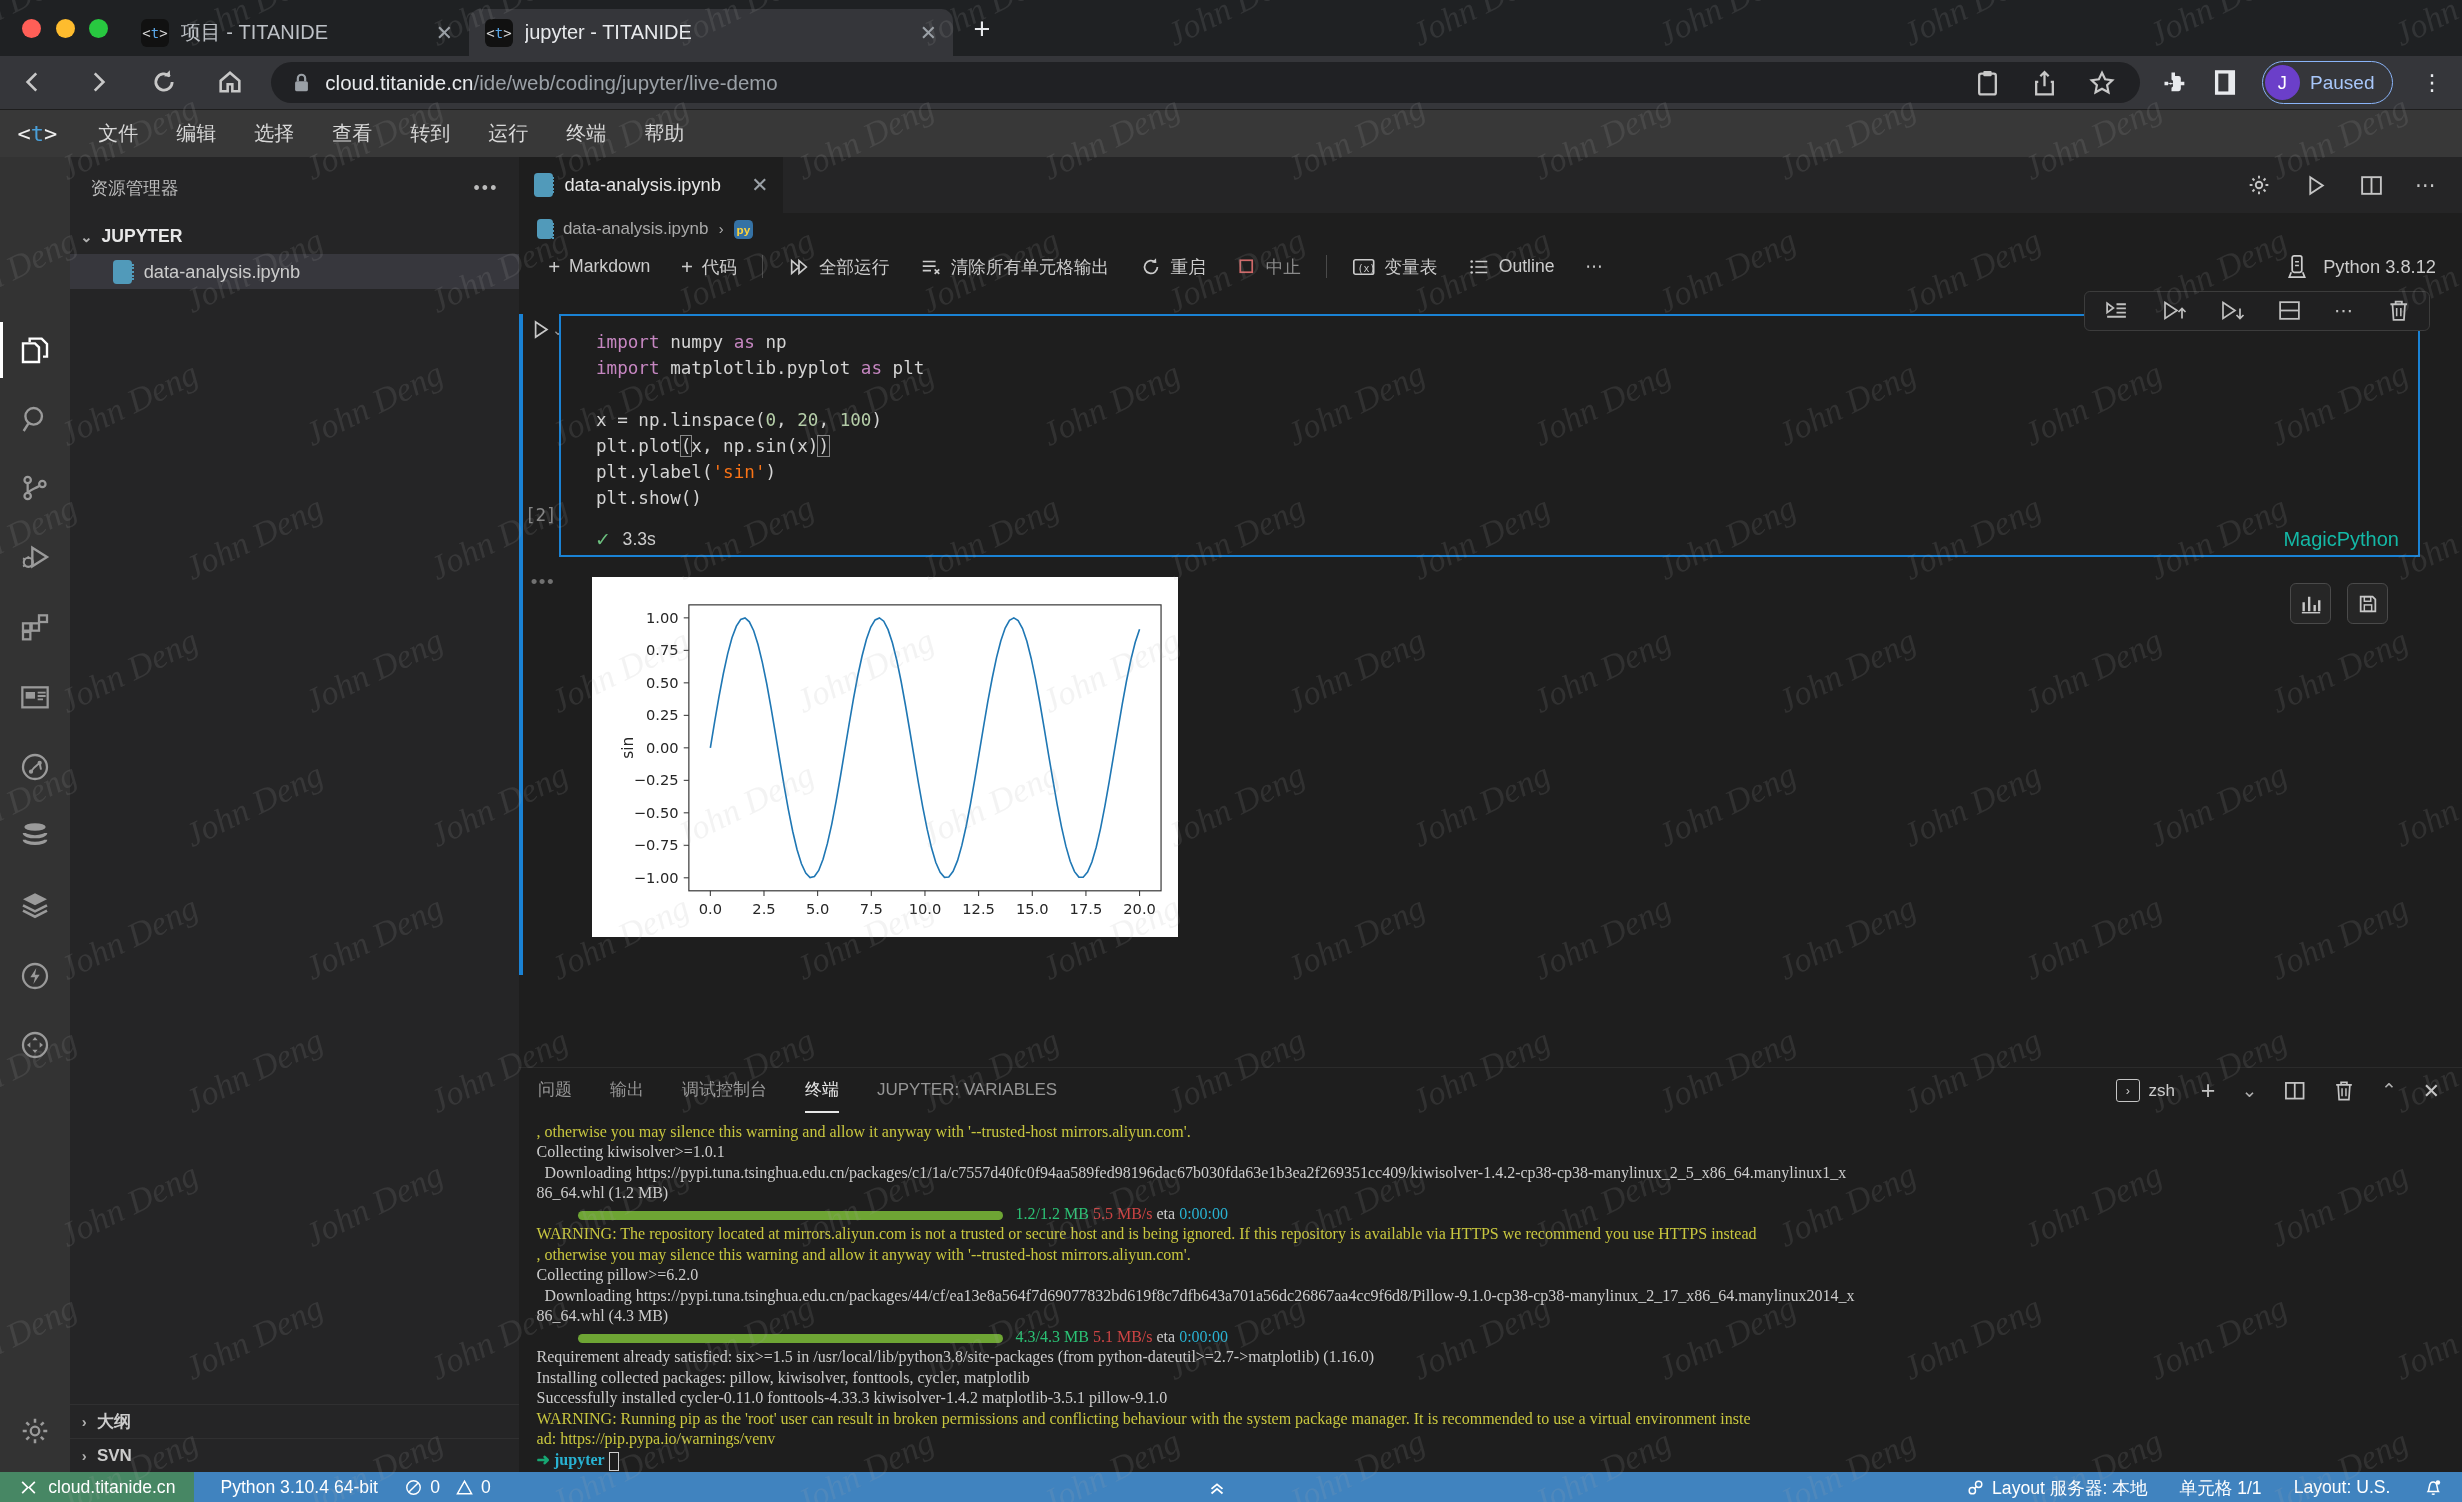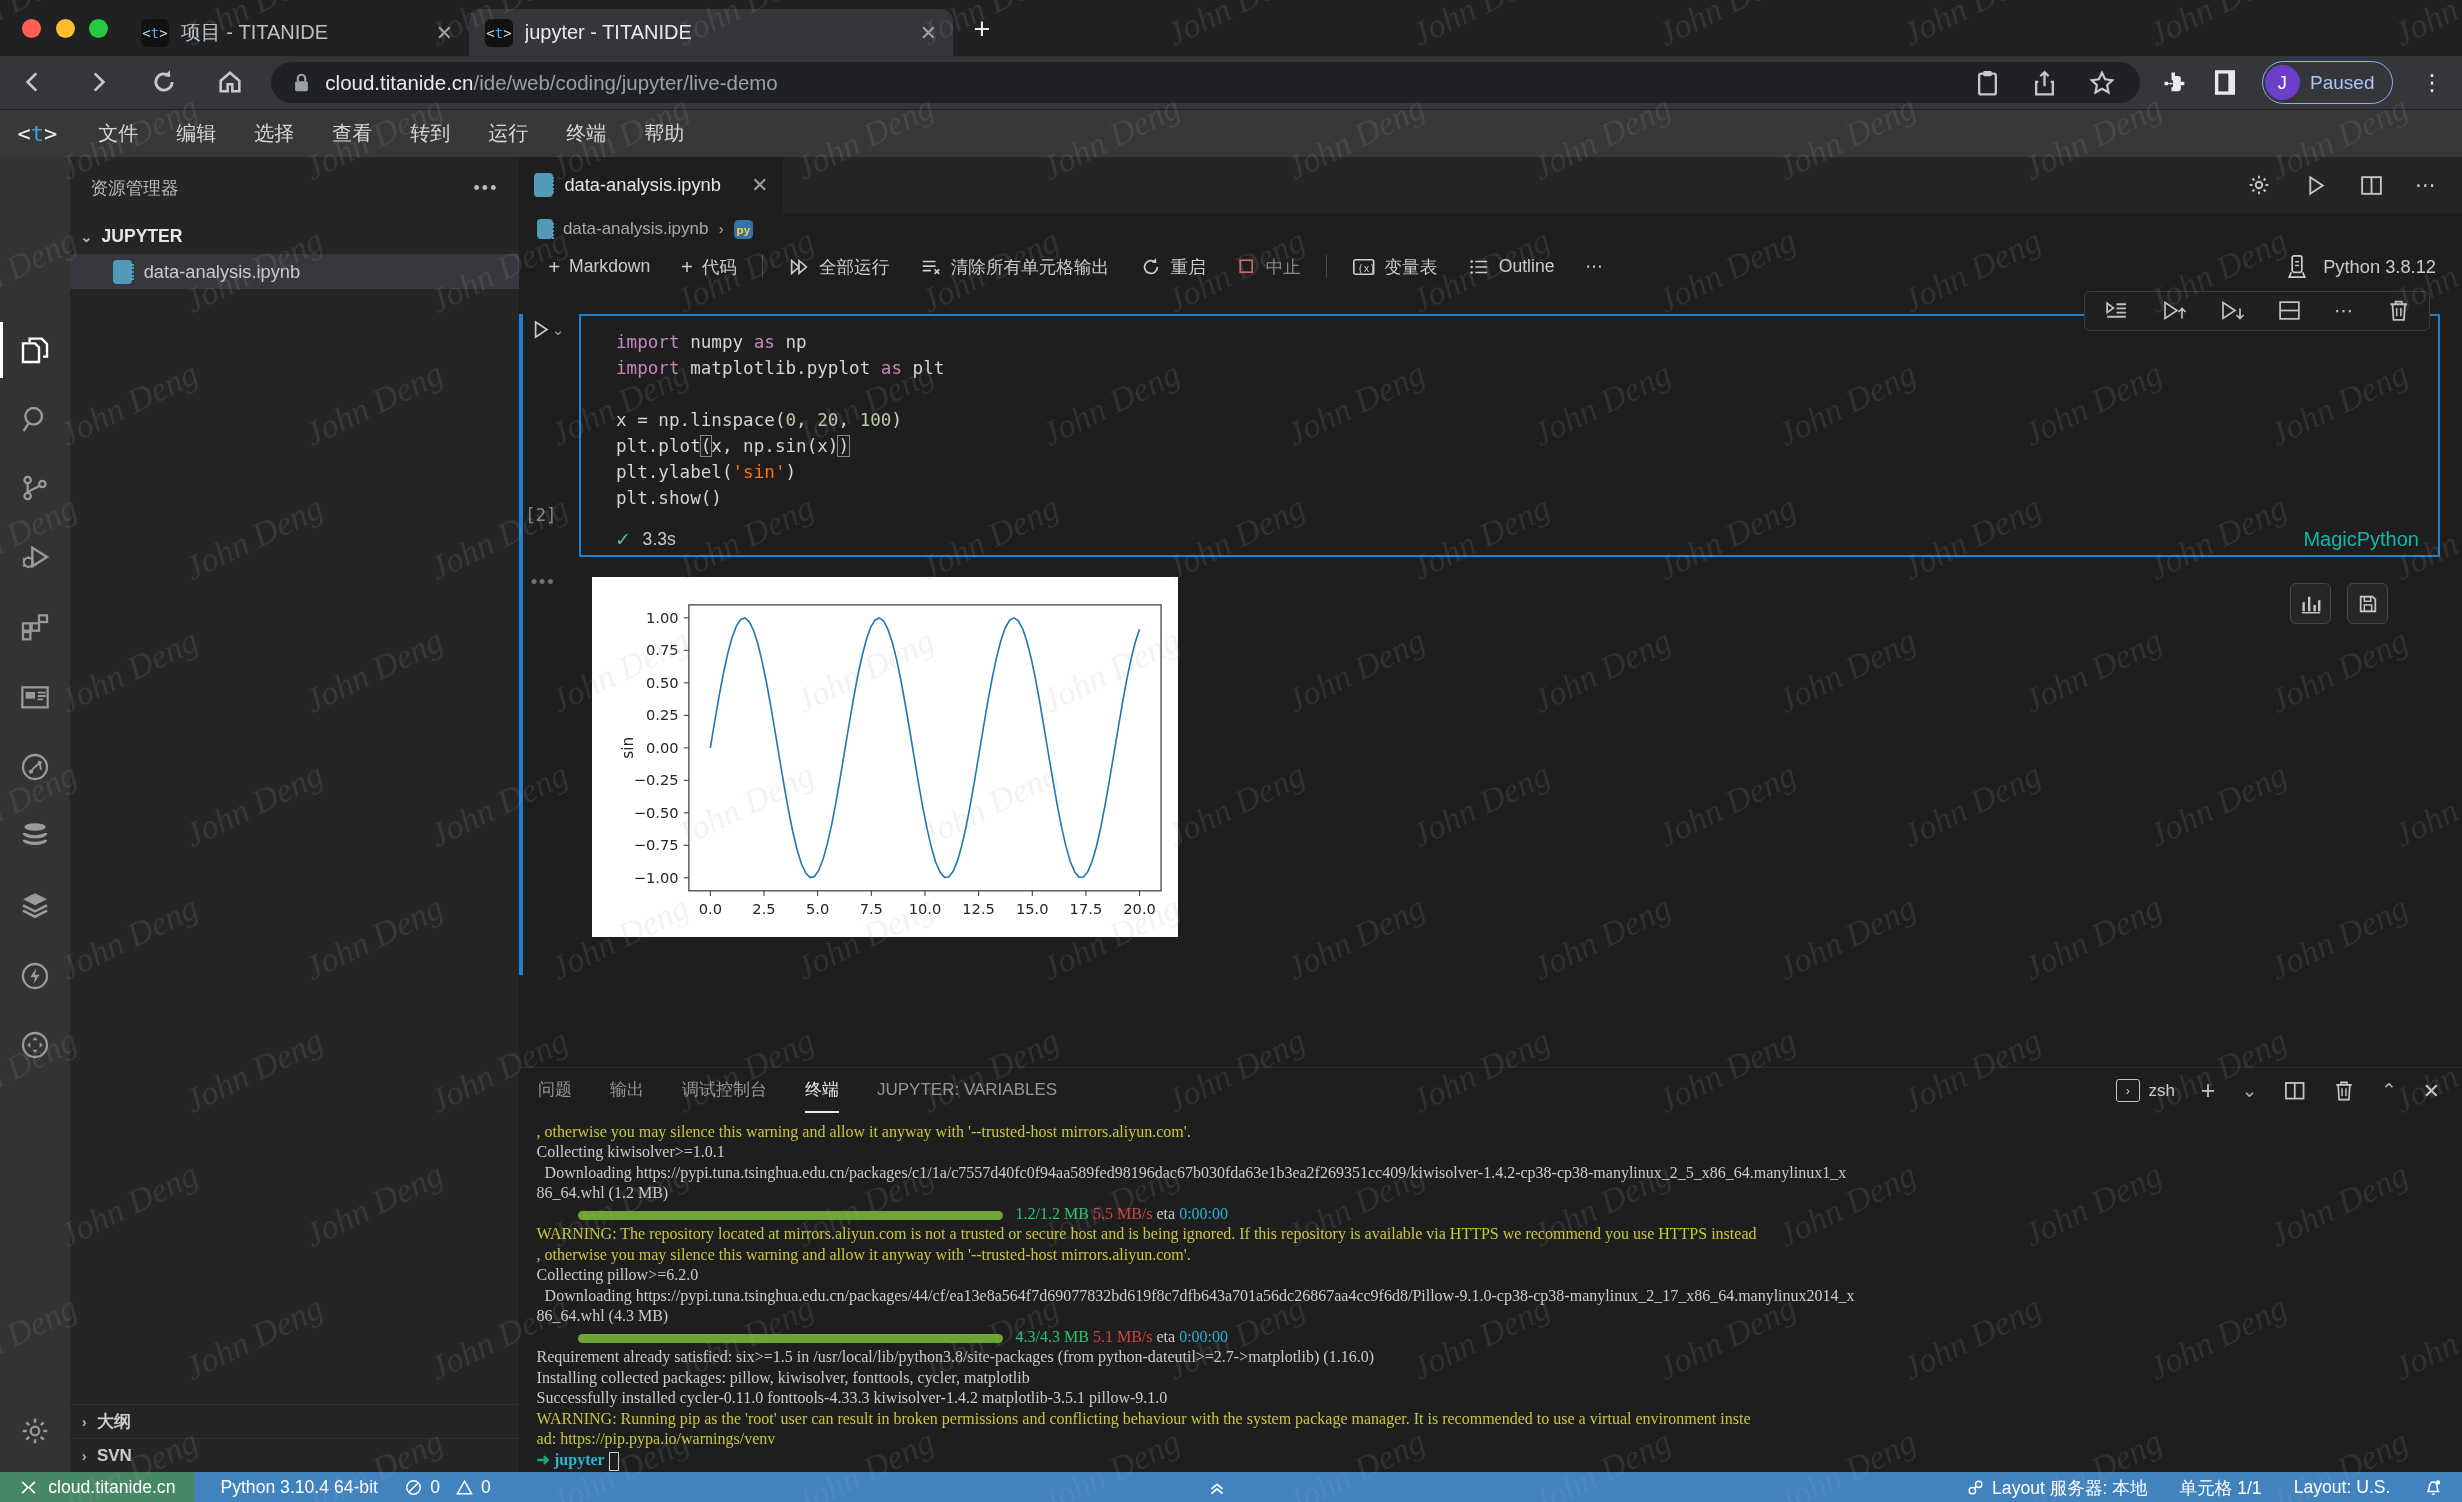--- a/index.html
+++ b/index.html
@@ -68,21 +68,21 @@
   .tsep { width:1.5px; height:23.5px; background:#4a4a4a; margin:0 5.9px; }
   .tbtn.disabled { color:#8a8a8a; }
   .kernel { margin-left:auto; display:flex; align-items:center; gap:15px; padding-right:26px; color:#cccccc; font-size:18.3px; }
 
   
   .nbbody { flex:1; position:relative; background:#1e1e1e; }
   .cellbar { position:absolute; left:0; top:26px; width:4.4px; height:661px; background:#1a82d4; }
   .cellgutter { position:absolute; left:10.3px; top:29px; width:35px; color:#c8c8c8; }
   .runchev { color:#9a9a9a; font-size:14.7px; }
   .execcount { position:absolute; left:5.9px; top:217px; color:#858585; font-family:"DejaVu Sans Mono",monospace; font-size:17.6px; }
-  .cellbox { position:absolute; left:60px; top:26px; width:1861px; height:243px; border:2.2px solid #1a82d4; background:#1e1e1e; }
+  .cellbox { position:absolute; left:40px; top:26px; width:1861px; height:243px; border:2.2px solid #1a82d4; background:#1e1e1e; }
   .codelines { padding:13px 0 0 35px; font-family:"DejaVu Sans Mono",monospace; font-size:17.6px; line-height:26px; color:#d4d4d4; white-space:pre; }
   .tk-kw { color:#c586c0; } .tk-num { color:#b5cea8; } .tk-str { color:#f97316; }
   .tk-brk { outline:0.7px solid #888; outline-offset:-0.7px; }
   .execrow { position:absolute; left:0; bottom:4.4px; width:100%; display:flex; align-items:center; padding:0 19px 0 34px; font-size:17.6px; color:#cccccc; gap:11.7px; }
   .okmark { color:#6bbf7e; font-size:19px; }
   .execrow .lang { margin-left:auto; font-size:20px; color:#14b8a6; }
   .celltoolbar { position:absolute; right:32px; top:2.9px; height:40px; background:#202021; border:1.5px solid #3c3c3c; border-radius:5.9px; display:flex; align-items:center; gap:32px; padding:0 19px; color:#c0c0c0; }
   .outgutter { position:absolute; left:11.7px; top:283px; color:#717171; font-size:19px; letter-spacing:1.5px; }
   .plotfig { position:absolute; left:73px; top:289px; width:586px; height:360px; background:#ffffff; }
   .outbtns { position:absolute; left:1771px; top:295px; display:flex; gap:16px; }

